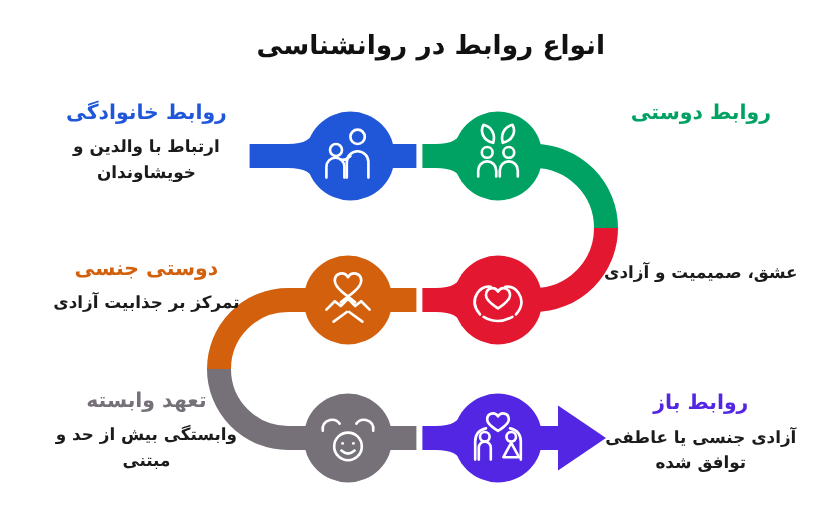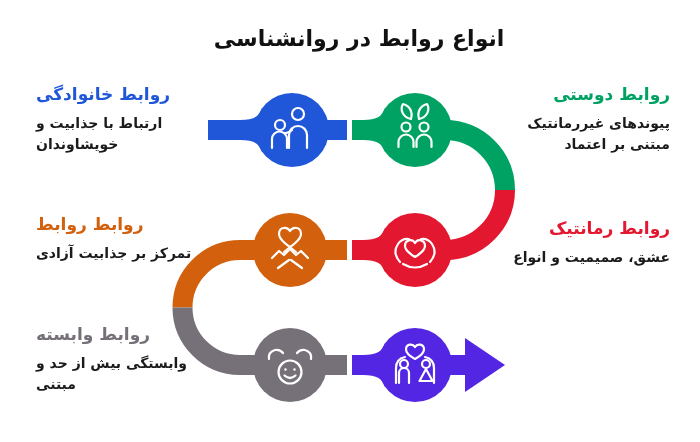--- a/index.html
+++ b/index.html
@@ -7,22 +7,22 @@
     position:relative;width:700px;height:442px;background:#ffffff;
     font-family:"DejaVu Sans",sans-serif;overflow:hidden;
   }
   .flow-svg{position:absolute;left:0;top:0;z-index:0;}
   .page-title{
     position:absolute;top:26px;left:30px;right:12px;
     text-align:center;font-size:22px;font-weight:bold;color:#111;
     z-index:1;
   }
   .label-block{position:absolute;z-index:1;}
-  .label-block.left{left:36px;width:172px;text-align:left;}
-  .label-block.right{left:498px;width:172px;text-align:right;}
+  .label-block.left{left:36px;width:172px;text-align:center;}
+  .label-block.right{left:498px;width:172px;text-align:center;}
   .item-heading{font-size:17px;font-weight:bold;margin:0 0 8px 0;line-height:1.25;}
   .item-desc{font-size:14px;font-weight:bold;color:#1b1b1b;margin:0;line-height:1.45;}
   svg *{vector-effect:none;}
 </style>
 </head>
 <body>
 
 <div class="canvas">
 
   <div class="page-title" dir="rtl">انواع روابط در روانشناسی</div>
@@ -109,37 +109,39 @@
         <circle cx="426" cy="364" r="4"></circle>
         <path d="M426,369 l-6.5,12 h13 z"></path>
         <path d="M396,383 v-15 q0,-9 9,-11"></path>
         <path d="M434,383 v-15 q0,-9 -9,-11"></path>
       </g>
     </g>
   </svg>
 
   <div class="label-block left" style="top:84px">
     <div class="item-heading" dir="rtl" style="color: rgb(32, 87, 217);">روابط خانوادگی</div>
-    <div class="item-desc" dir="rtl">ارتباط با جذابیت و خویشاوندان</div>
+    <div class="item-desc" dir="rtl">ارتباط با والدین و خویشاوندان</div>
   </div>
 
   <div class="label-block right" style="top:84px">
     <div class="item-heading" dir="rtl" style="color: rgb(0, 162, 99);">روابط دوستی</div>
-    <div class="item-desc" dir="rtl">پیوندهای غیررمانتیک مبتنی بر اعتماد</div>
   </div>
 
   <div class="label-block left" style="top:214px">
-    <div class="item-heading" dir="rtl" style="color: rgb(210, 96, 13);">روابط روابط</div>
+    <div class="item-heading" dir="rtl" style="color: rgb(210, 96, 13);">دوستی جنسی</div>
     <div class="item-desc" dir="rtl">تمرکز بر جذابیت آزادی</div>
   </div>
 
   <div class="label-block right" style="top:218px">
-    <div class="item-heading" dir="rtl" style="color: rgb(227, 23, 47);">روابط رمانتیک</div>
-    <div class="item-desc" dir="rtl">عشق، صمیمیت و انواع</div>
+    <div class="item-desc" dir="rtl">عشق، صمیمیت و آزادی</div>
   </div>
 
   <div class="label-block left" style="top:324px">
-    <div class="item-heading" dir="rtl" style="color: rgb(118, 112, 120);">روابط وابسته</div>
+    <div class="item-heading" dir="rtl" style="color: rgb(118, 112, 120);">تعهد وابسته</div>
     <div class="item-desc" dir="rtl">وابستگی بیش از حد و مبتنی</div>
   </div>
 
+  <div class="label-block right" style="top:326px">
+    <div class="item-heading" dir="rtl" style="color: rgb(82, 38, 227);">روابط باز</div>
+    <div class="item-desc" dir="rtl">آزادی جنسی یا عاطفی توافق شده</div>
+  </div>
 
 </div>
 
 </body></html>

